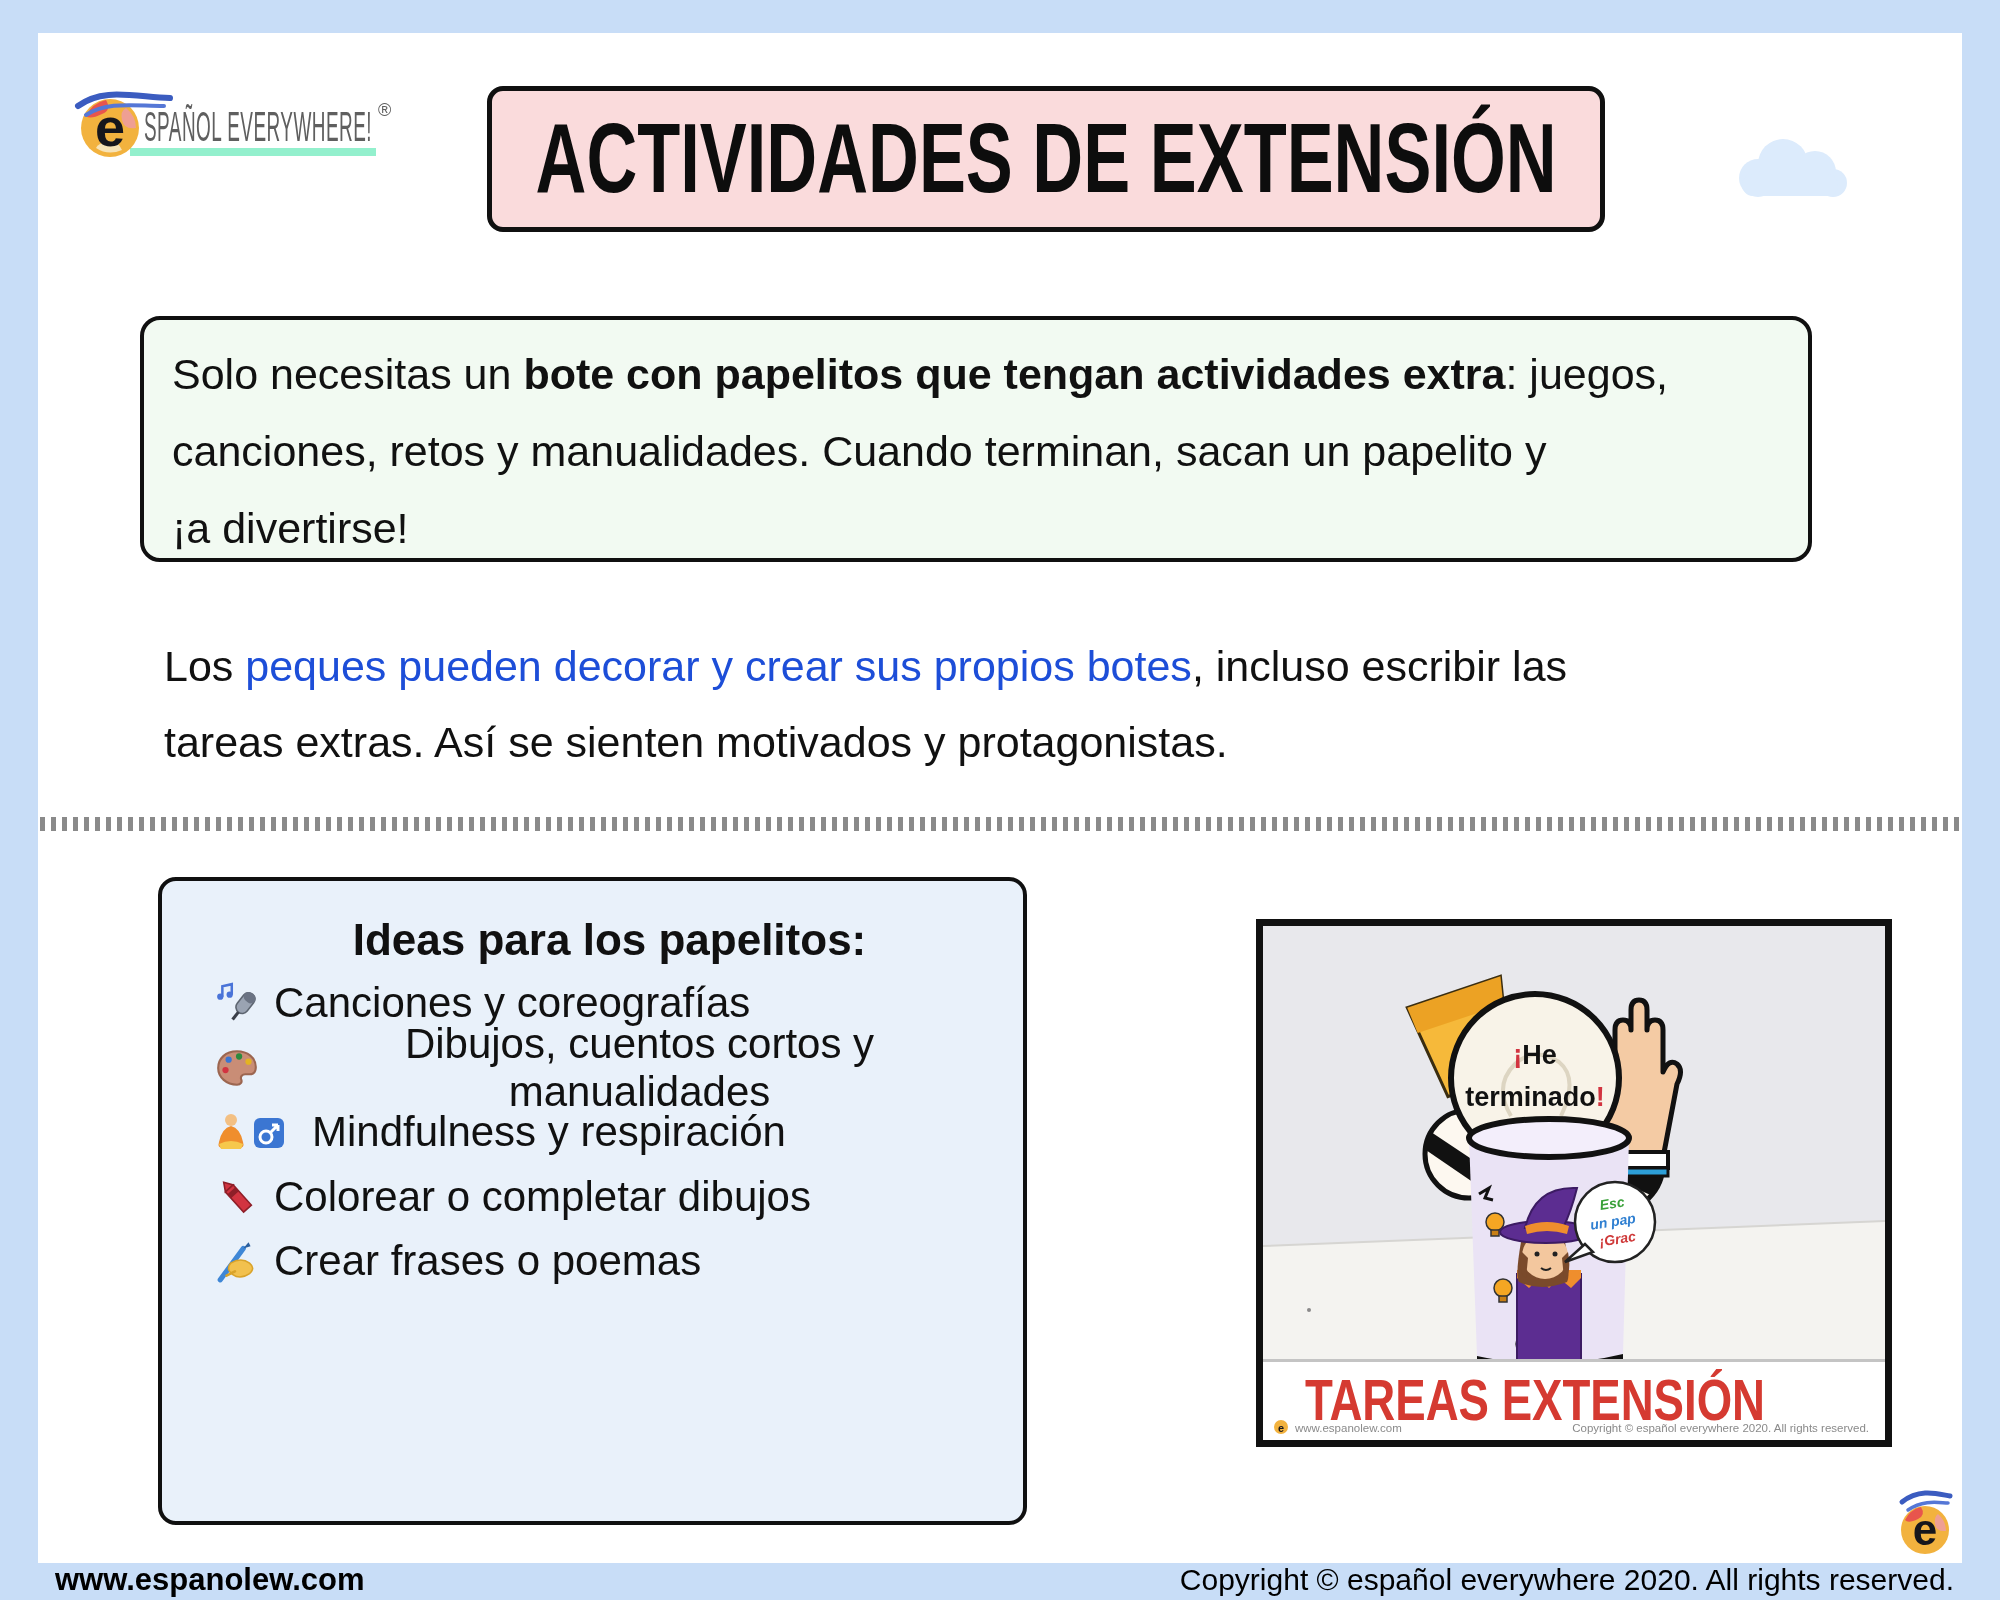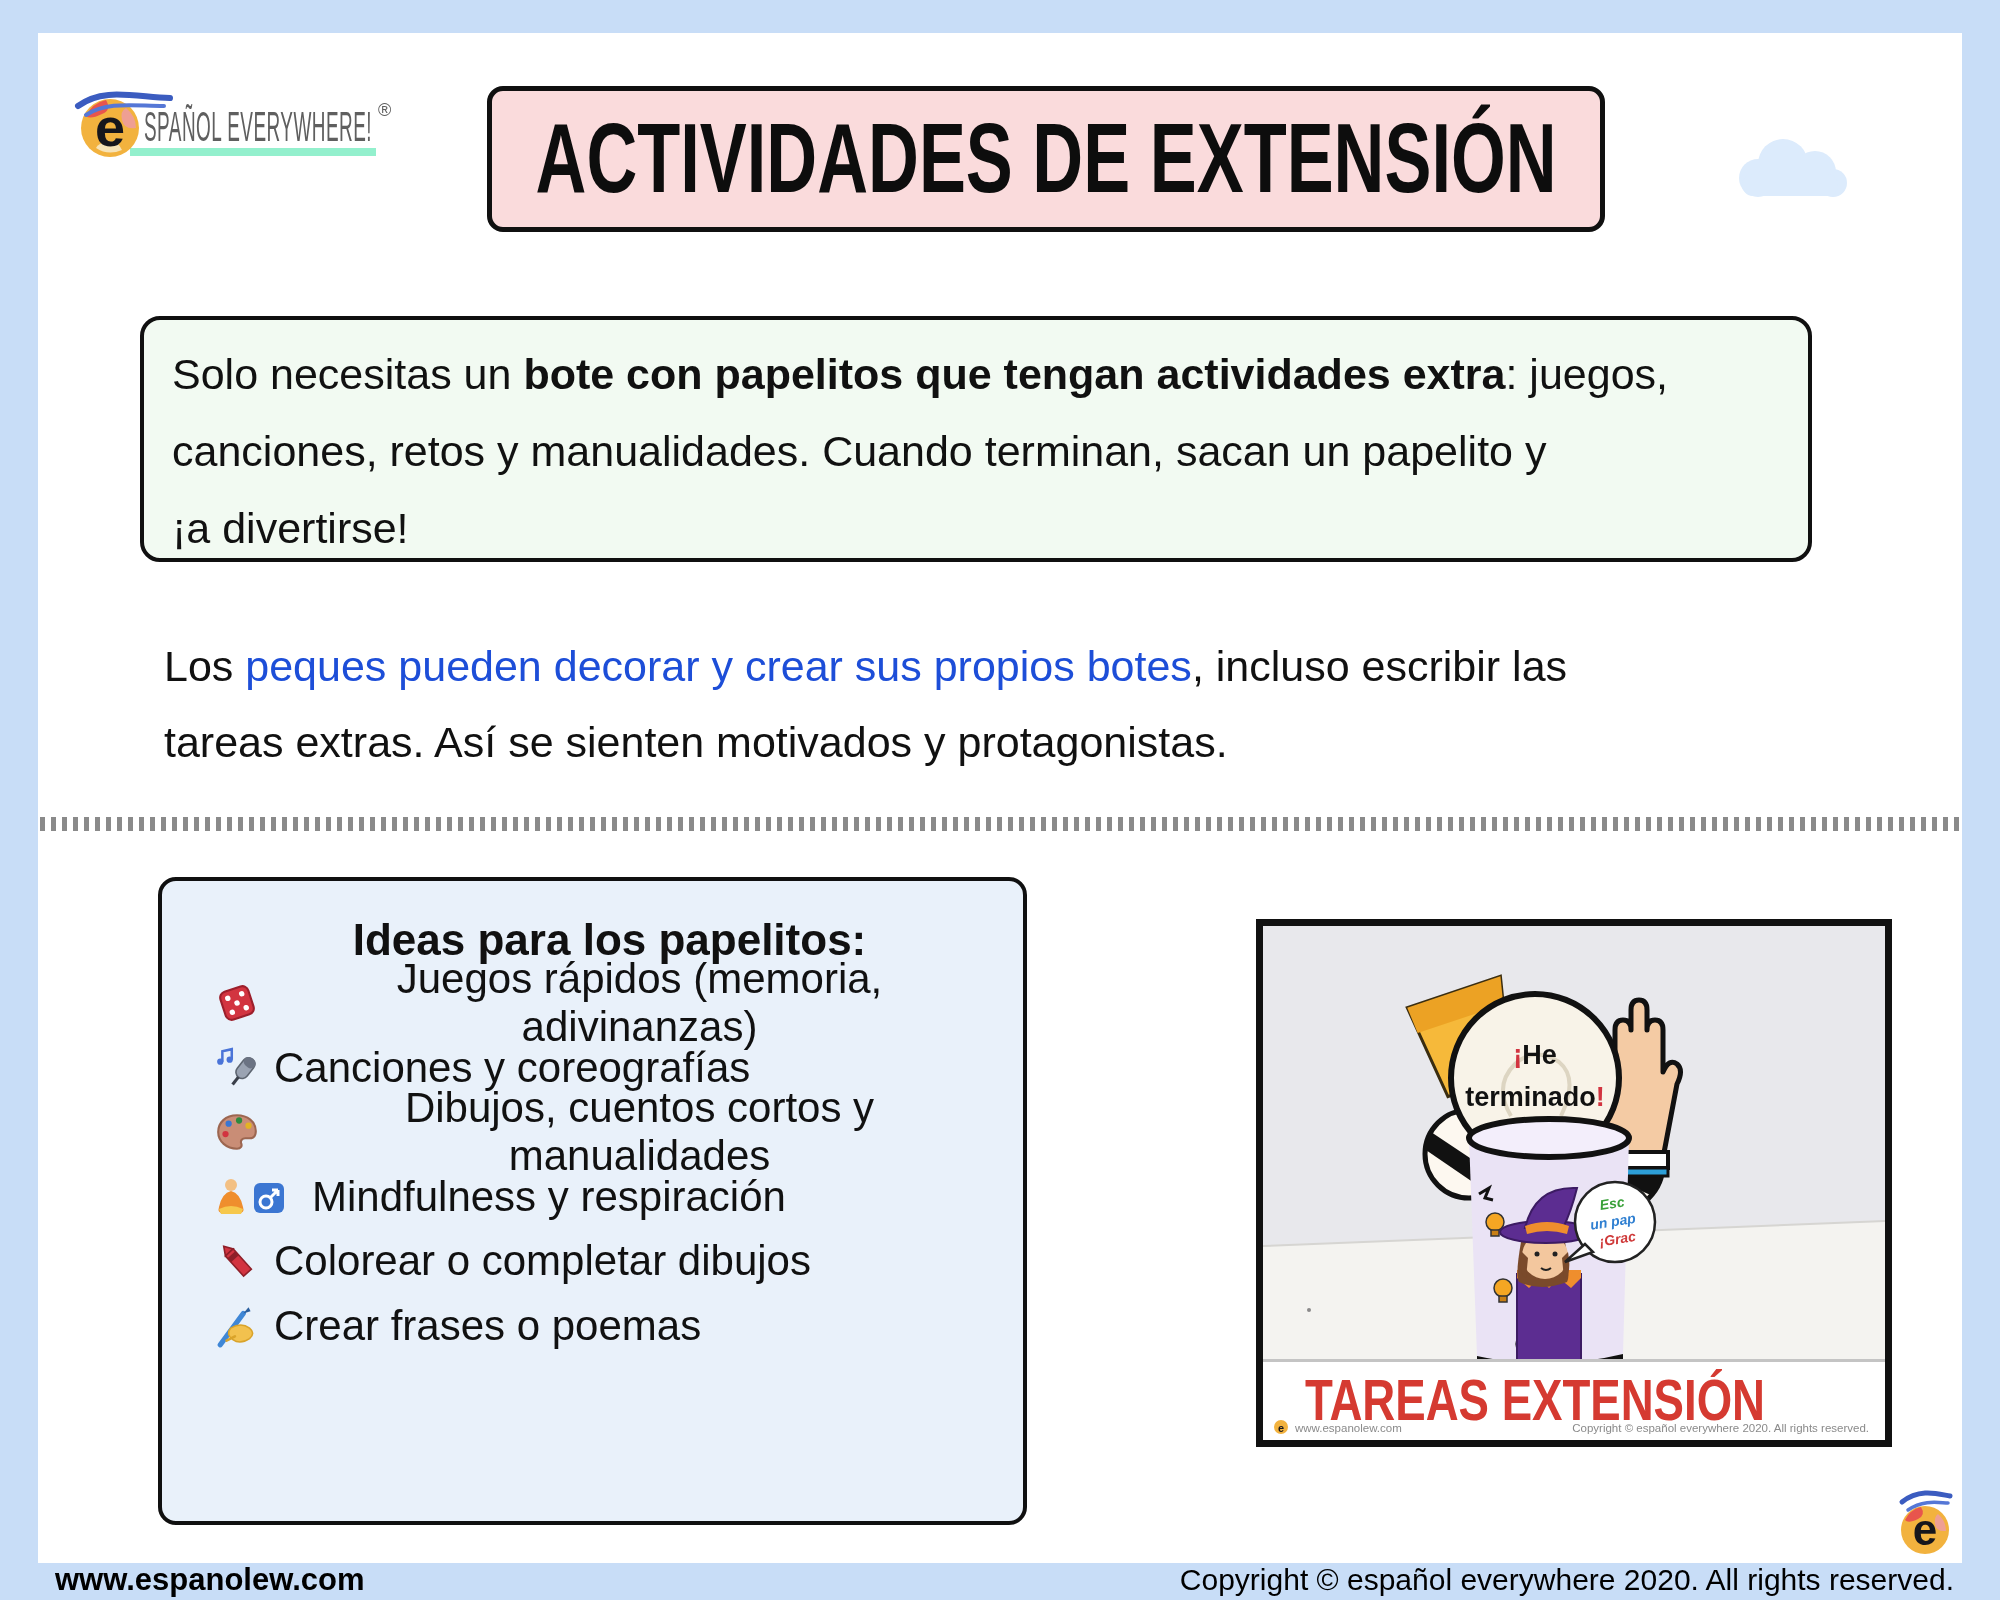--- a/index.html
+++ b/index.html
@@ -125,35 +125,20 @@
   <div><span>Los </span><span class="red">peques pueden decorar y crear sus propios botes</span><span>, incluso escribir las</span></div>
   <div>tareas extras. Así se sienten motivados y protagonistas.</div>
 </div>
 
 <div class="divider"></div>
 
 <div class="ideas-box">
   <div class="ideas-heading">Ideas para los papelitos:</div>
   <ul class="ideas-list">
 
-    <li class="ideas-item">
-      <span class="icon">
-        <svg width="46" height="46" viewBox="0 0 44 44">
-          <g transform="rotate(-18 22 22)">
-            <rect x="8" y="8" width="28" height="28" rx="6" fill="#d23440" stroke="#9c1f2b" stroke-width="2"></rect>
-            <circle cx="15" cy="15" r="2.6" fill="#fff"></circle>
-              <circle cx="29" cy="15" r="2.6" fill="#fff"></circle>
-            <circle cx="22" cy="22" r="2.6" fill="#fff"></circle>
-            <circle cx="15" cy="29" r="2.6" fill="#fff"></circle>
-              <circle cx="29" cy="29" r="2.6" fill="#fff"></circle>
-          </g>
-        </svg>
-      </span>
-      <span>Juegos rápidos (memoria, adivinanzas)</span>
-    </li>
 
     <li class="ideas-item">
       <span class="icon">
         <svg width="46" height="46" viewBox="0 0 44 44">
           <path d="M8,16 V6 l9,-2 v10" stroke="#4a74d8" stroke-width="2.4" fill="none"></path>
           <circle cx="6" cy="16" r="3" fill="#4a74d8"></circle>
             <circle cx="15" cy="14" r="3" fill="#4a74d8"></circle>
           <g transform="rotate(38 27 26)">
             <rect x="21" y="10" width="12" height="22" rx="6" fill="#9aa3b2" stroke="#5d6570" stroke-width="1.5"></rect>
             <rect x="21" y="10" width="12" height="9" rx="4.5" fill="#6b7383"></rect>

